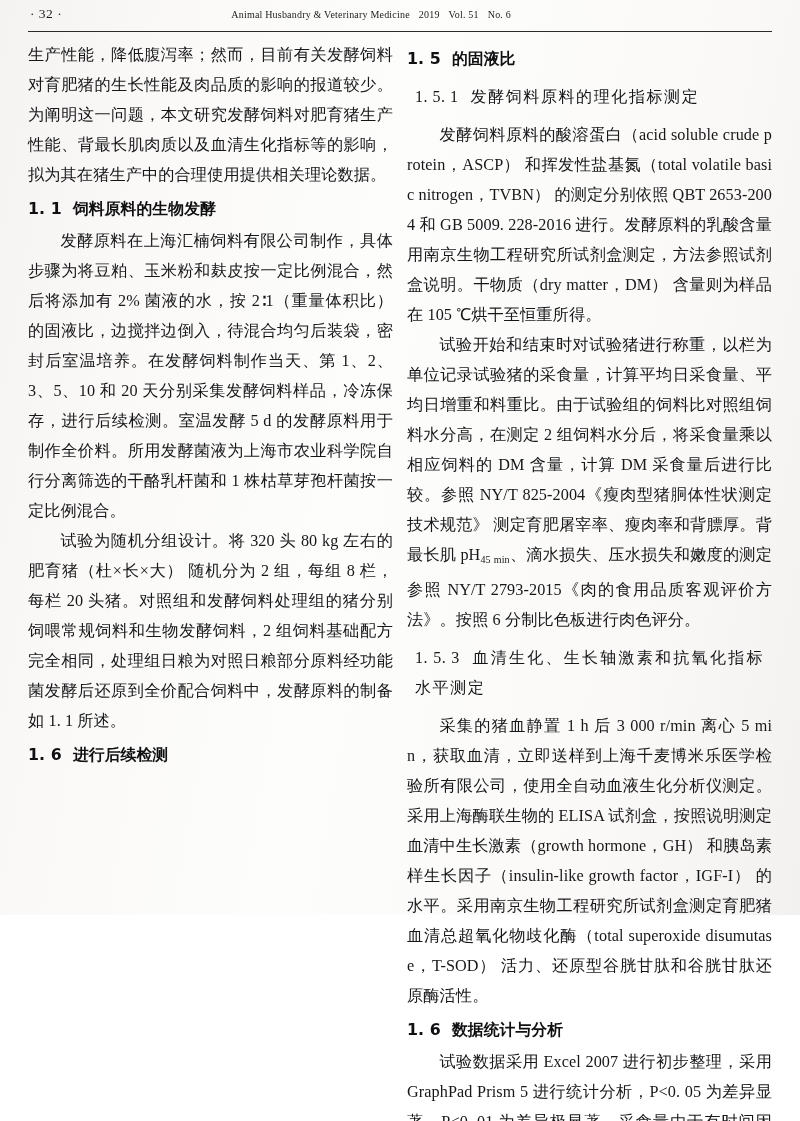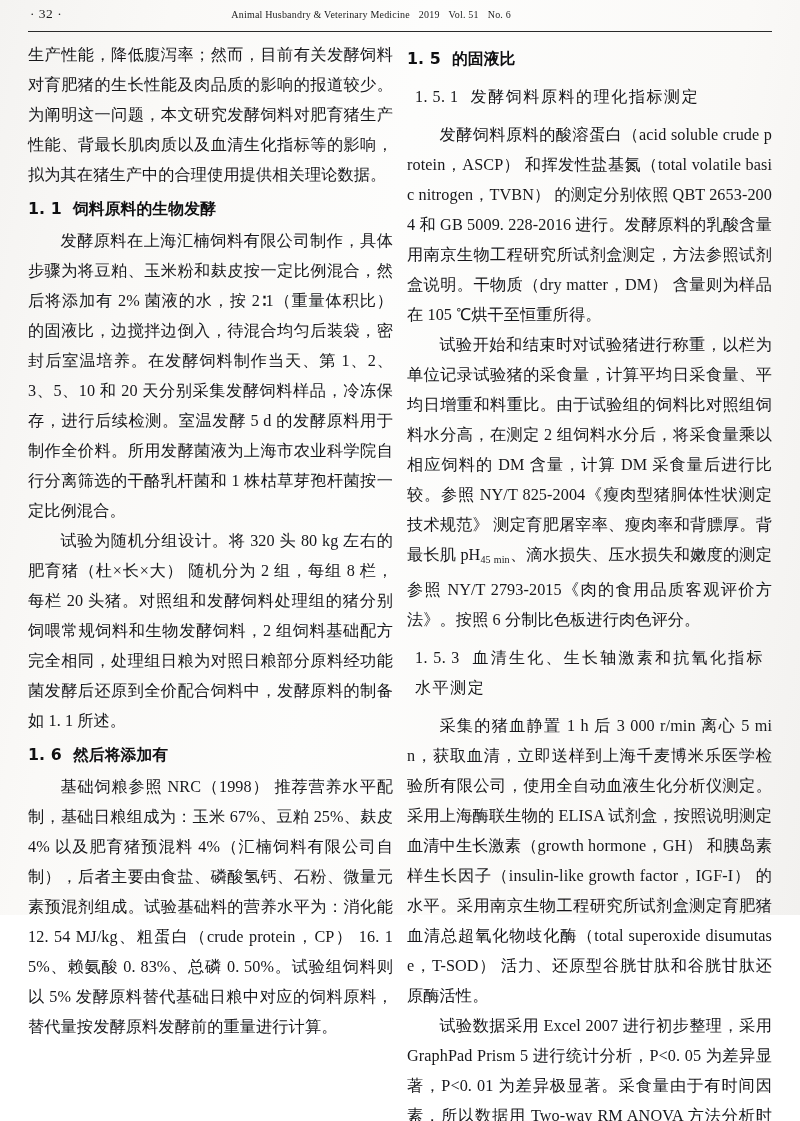--- a/index.html
+++ b/index.html
@@ -149,35 +149,35 @@
     <div class="col">
 
       <p class="body">生产性能，降低腹泻率；然而，目前有关发酵饲料对育肥猪的生长性能及肉品质的影响的报道较少。为阐明这一问题，本文研究发酵饲料对肥育猪生产性能、背最长肌肉质以及血清生化指标等的影响，拟为其在猪生产中的合理使用提供相关理论数据。</p>
 
 
       <h3 class="h2"><span class="num">1. 1</span><span>饲料原料的生物发酵</span></h3>
       <p class="body indent">发酵原料在上海汇楠饲料有限公司制作，具体步骤为将豆粕、玉米粉和麸皮按一定比例混合，然后将添加有 2% 菌液的水，按 2∶1（重量体积比） 的固液比，边搅拌边倒入，待混合均匀后装袋，密封后室温培养。在发酵饲料制作当天、第 1、2、3、5、10 和 20 天分别采集发酵饲料样品，冷冻保存，进行后续检测。室温发酵 5 d 的发酵原料用于制作全价料。所用发酵菌液为上海市农业科学院自行分离筛选的干酪乳杆菌和 1 株枯草芽孢杆菌按一定比例混合。</p>
 
       <p class="body indent">试验为随机分组设计。将 320 头 80 kg 左右的肥育猪（杜×长×大） 随机分为 2 组，每组 8 栏，每栏 20 头猪。对照组和发酵饲料处理组的猪分别饲喂常规饲料和生物发酵饲料，2 组饲料基础配方完全相同，处理组日粮为对照日粮部分原料经功能菌发酵后还原到全价配合饲料中，发酵原料的制备如 1. 1 所述。</p>
 
-      <h3 class="h2"><span class="num">1. 6</span><span>然后将添加有</span></h3>
-      <p class="body indent">基础饲粮参照 NRC（1998） 推荐营养水平配制，基础日粮组成为：玉米 67%、豆粕 25%、麸皮 4% 以及肥育猪预混料 4%（汇楠饲料有限公司自制），后者主要由食盐、磷酸氢钙、石粉、微量元素预混剂组成。试验基础料的营养水平为：消化能 12. 54 MJ/kg、粗蛋白（crude protein，CP） 16. 15%、赖氨酸 0. 83%、总磷 0. 50%。试验组饲料则以 5% 发酵原料替代基础日粮中对应的饲料原料，替代量按发酵原料发酵前的重量进行计算。</p>
+      <h3 class="h2"><span class="num">1. 6</span><span>进行后续检测</span></h3>
 
     </div>
 
     <div class="col">
 
       <h3 class="h2"><span class="num">1. 5</span><span>的固液比</span></h3>
 
       <h4 class="h3"><span class="num">1. 5. 1</span><span class="kai">发酵饲料原料的理化指标测定</span></h4>
       <p class="body indent">发酵饲料原料的酸溶蛋白（acid soluble crude protein，ASCP） 和挥发性盐基氮（total volatile basic nitrogen，TVBN） 的测定分别依照 QBT 2653-2004 和 GB 5009. 228-2016 进行。发酵原料的乳酸含量用南京生物工程研究所试剂盒测定，方法参照试剂盒说明。干物质（dry matter，DM） 含量则为样品在 105 ℃烘干至恒重所得。</p>
 
       <p class="body indent"><span>试验开始和结束时对试验猪进行称重，以栏为单位记录试验猪的采食量，计算平均日采食量、平均日增重和料重比。由于试验组的饲料比对照组饲料水分高，在测定 2 组饲料水分后，将采食量乘以相应饲料的 DM 含量，计算 DM 采食量后进行比较。参照 NY/T 825-2004《瘦肉型猪胴体性状测定技术规范》 测定育肥屠宰率、瘦肉率和背膘厚。背最长肌 pH</span><sub class="pHsub">45 min</sub><span>、滴水损失、压水损失和嫩度的测定参照 NY/T 2793-2015《肉的食用品质客观评价方法》。按照 6 分制比色板进行肉色评分。</span></p>
 
       <h4 class="h3"><span class="num">1. 5. 3</span><span class="kai">血清生化、生长轴激素和抗氧化指标水平测定</span></h4>
       <p class="body indent">采集的猪血静置 1 h 后 3 000 r/min 离心 5 min，获取血清，立即送样到上海千麦博米乐医学检验所有限公司，使用全自动血液生化分析仪测定。采用上海酶联生物的 ELISA 试剂盒，按照说明测定血清中生长激素（growth hormone，GH） 和胰岛素样生长因子（insulin-like growth factor，IGF-I） 的水平。采用南京生物工程研究所试剂盒测定育肥猪血清总超氧化物歧化酶（total superoxide disumutase，T-SOD） 活力、还原型谷胱甘肽和谷胱甘肽还原酶活性。</p>
 
+      <h3 class="h2"><span class="num">1. 6</span><span>数据统计与分析</span></h3>
       <p class="body indent">试验数据采用 Excel 2007 进行初步整理，采用 GraphPad Prism 5 进行统计分析，P&lt;0. 05 为差异显著，P&lt;0. 01 为差异极显著。采食量由于有时间因素，所以数据用 Two-way RM ANOVA 方法分析时间和处理对采食量的影响。所得数据均以“平均值±标准误”表示。</p>
 
     </div>
 
   </div>
 </div>
 
 </body></html>

